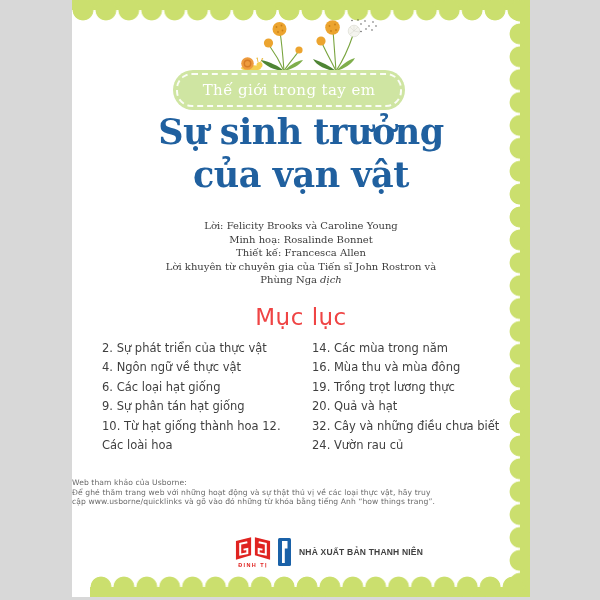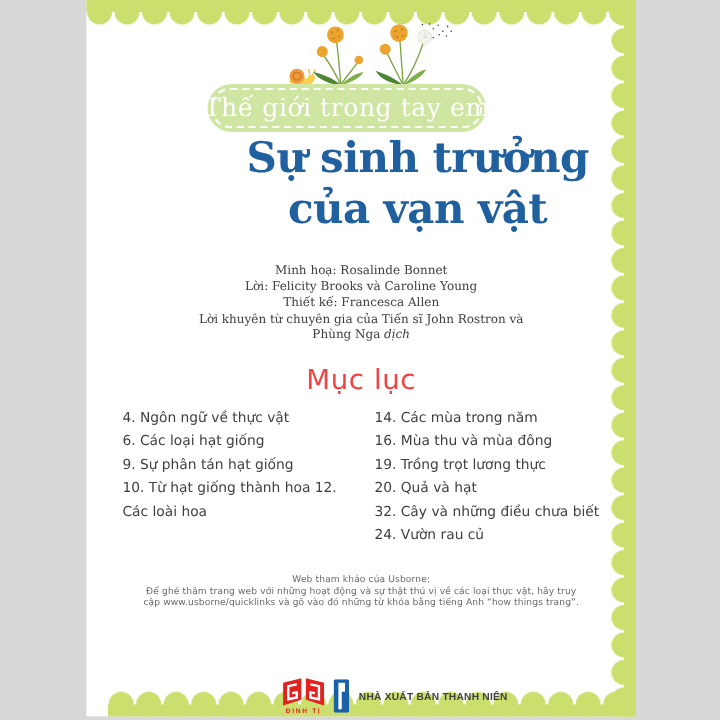--- a/index.html
+++ b/index.html
@@ -44,51 +44,51 @@
   .illustration{position:absolute;left:162px;top:18px;}
   .badge{
     position:absolute;left:101px;top:70px;width:232px;height:40px;
     background:#cfe5a2;border-radius:20px;
   }
   .badge-inner{
     position:absolute;inset:3px;border:2px dashed rgba(255,255,255,.9);
     border-radius:16px;display:flex;align-items:center;justify-content:center;
   }
   .badge-inner span{
-    color:#ffffff;font-family:"DejaVu Serif",serif;font-size:21px;
+    color:#ffffff;font-family:"DejaVu Serif",serif;font-size:15px;
     letter-spacing:.4px;white-space:nowrap;
   }
   .title{
     position:absolute;left:0;top:110px;width:100%;text-align:center;
     color:#20609f;font-family:"DejaVu Serif",serif;font-weight:bold;
-    font-size:35px;line-height:43px;letter-spacing:-.5px;padding-left:47px;
+    font-size:35px;line-height:43px;letter-spacing:-.5px;
   }
   .credits{
     position:absolute;left:0;top:219px;width:100%;text-align:center;
     color:#3c3c3c;font-family:"DejaVu Serif",serif;
     font-size:10px;line-height:13.5px;
   }
   .credits .italic{font-style:italic;margin-left:3px;}
   .toc-heading{
     position:absolute;left:0;top:304px;width:100%;text-align:center;
     color:#ef4444;font-size:23px;letter-spacing:.5px;font-family:"DejaVu Sans",sans-serif;
   }
   .toc-col{
     position:absolute;top:339px;width:210px;
     color:#3f3f3f;font-size:11.5px;line-height:19.4px;
     font-family:"DejaVu Sans",sans-serif;
   }
   .toc-left{left:30px;}
   .toc-right{left:240px;}
   .footnote{
-    position:absolute;left:0;top:478px;width:100%;text-align:center;
+    position:absolute;left:0;top:478px;width:100%;
     color:#6a6a6a;font-size:7.6px;line-height:9.6px;letter-spacing:.1px;
   }
   .publishers{
-    position:absolute;left:162px;top:559px;height:42px;
+    position:absolute;left:162px;top:531px;height:42px;
     display:flex;align-items:center;gap:6px;justify-content:space-between;
   }
   .dinhti{display:flex;flex-direction:column;align-items:center;width:38px;}
   .dinhti-label{
     color:#e02320;font-size:5.5px;font-weight:bold;letter-spacing:1.4px;
     margin-top:1px;white-space:nowrap;font-family:"Liberation Sans",sans-serif;
   }
   .nxb-name{
     color:#404040;font-size:8.5px;font-weight:bold;letter-spacing:.2px;
     font-family:"Liberation Sans",sans-serif;white-space:nowrap;margin-left:2px;
@@ -170,32 +170,33 @@
       <span>Thế giới trong tay em</span>
     </div>
   </div>
 
   <div class="title">
     <div>Sự sinh trưởng</div>
     <div>của vạn vật</div>
   </div>
 
   <div class="credits">
+    <div class="credit-line">Lời: Felicity Brooks và Caroline Young</div>
     <div class="credit-line">Minh hoạ: Rosalinde Bonnet</div>
-    <div class="credit-line">Lời: Felicity Brooks và Caroline Young</div>
     <div class="credit-line">Thiết kế: Francesca Allen</div>
     <div class="credit-line">Lời khuyên từ chuyên gia của Tiến sĩ John Rostron và</div>
     <div class="credit-line">
       <span>Phùng Nga</span><span class="italic">dịch</span>
     </div>
   </div>
 
   <div class="toc-heading">Mục lục</div>
 
   <div class="toc-col toc-left">
+    <div>2. Sự phát triển của thực vật</div>
     <div>4. Ngôn ngữ về thực vật</div>
     <div>6. Các loại hạt giống</div>
     <div>9. Sự phân tán hạt giống</div>
     <div>10. Từ hạt giống thành hoa 12.</div>
     <div>Các loài hoa</div>
   </div>
   <div class="toc-col toc-right">
     <div>14. Các mùa trong năm</div>
     <div>16. Mùa thu và mùa đông</div>
     <div>19. Trồng trọt lương thực</div>

